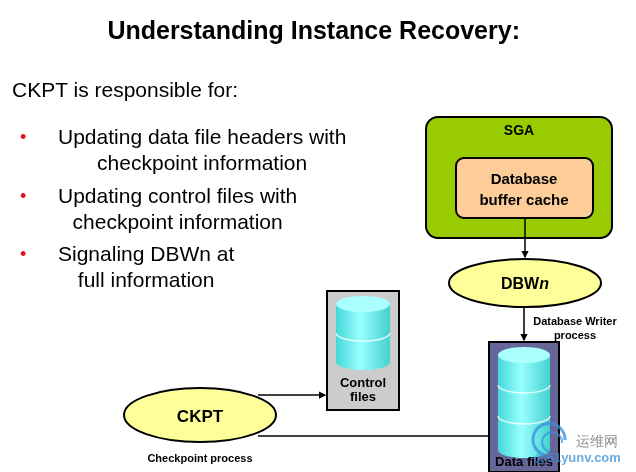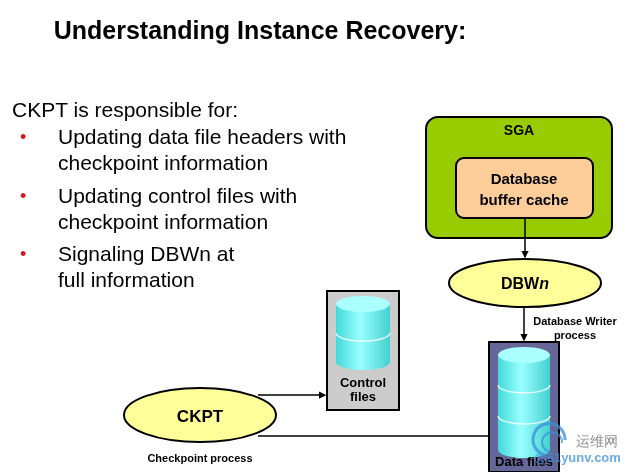--- a/index.html
+++ b/index.html
@@ -1,23 +1,23 @@
 <!DOCTYPE html>
 <html><head>
 <meta charset="utf-8">
 <style>
   html, body { margin:0; padding:0; }
   body { width:636px; height:472px; background:#ffffff; position:relative; overflow:hidden;
          font-family:"Liberation Sans", sans-serif; color:#000; }
-  .title { position:absolute; left:0; top:14px; width:520px; text-align:center;
+  .title { position:absolute; left:0; top:14px; width:520px; text-align:right;
            font-weight:bold; font-size:25px; line-height:32px; }
-  .intro { position:absolute; left:12px; top:98px; font-size:21px; }
+  .intro { position:absolute; left:12px; top:78px; font-size:21px; }
   .bullet { position:absolute; left:20px; font-size:21px; line-height:26px; }
   .bullet .dot { position:absolute; left:0; top:0; color:#e0141c; font-size:18px; }
-  .bullet .txt { position:absolute; left:38px; top:0; white-space:nowrap; }
+  .bullet .txt { position:absolute; left:38px; top:0; white-space:nowrap;text-align:center; }
   svg { position:absolute; left:0; top:0; }
   .lbl { font-family:"Liberation Sans", sans-serif; font-weight:bold; }
 </style>
 </head>
 <body>
 
 <div class="title">
   <div>Understanding Instance Recovery:</div>
 </div>
 

